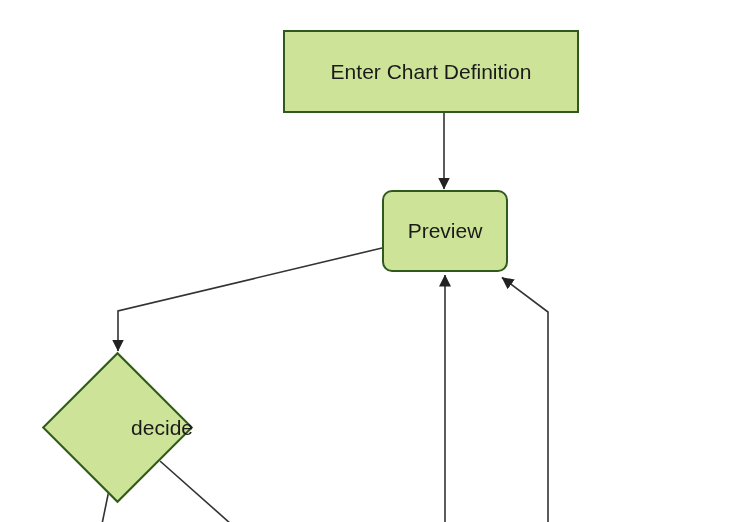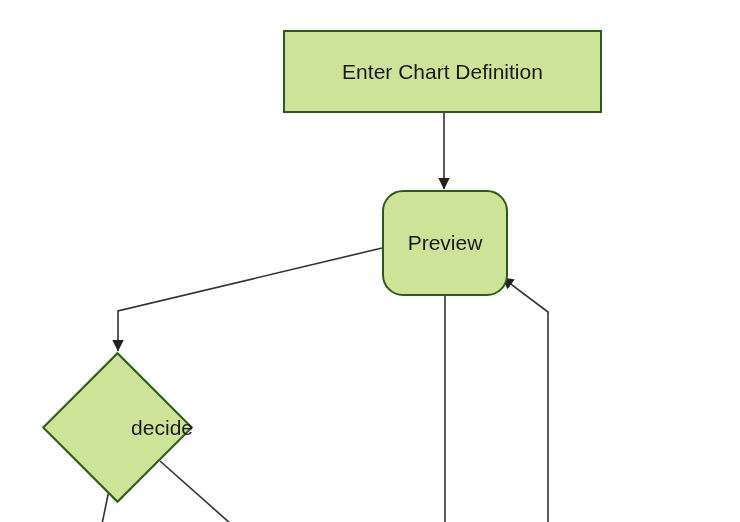--- a/index.html
+++ b/index.html
@@ -20,30 +20,30 @@
     position: absolute;
     display: flex;
     align-items: center;
     justify-content: center;
     box-sizing: border-box;
     color: #1a1a1a;
     font-size: 21px;
   }
   .node-rect {
     left: 283px; top: 30px;
-    width: 319px; height: 83px;
+    width: 296px; height: 83px;
     background: #cde498;
     border: 2px solid #2f5a1e;
   }
   .node-rounded {
     left: 382px; top: 190px;
-    width: 126px; height: 106px;
+    width: 126px; height: 82px;
     background: #cde498;
     border: 2px solid #2f5a1e;
-    border-radius: 21px;
+    border-radius: 10px;
   }
   .diamond-shape {
     position: absolute;
     left: 64px; top: 374px;
     width: 107px; height: 107px;
     background: #cde498;
     border: 2px solid #2f5a1e;
     box-sizing: border-box;
     transform: rotate(45deg);
   }

